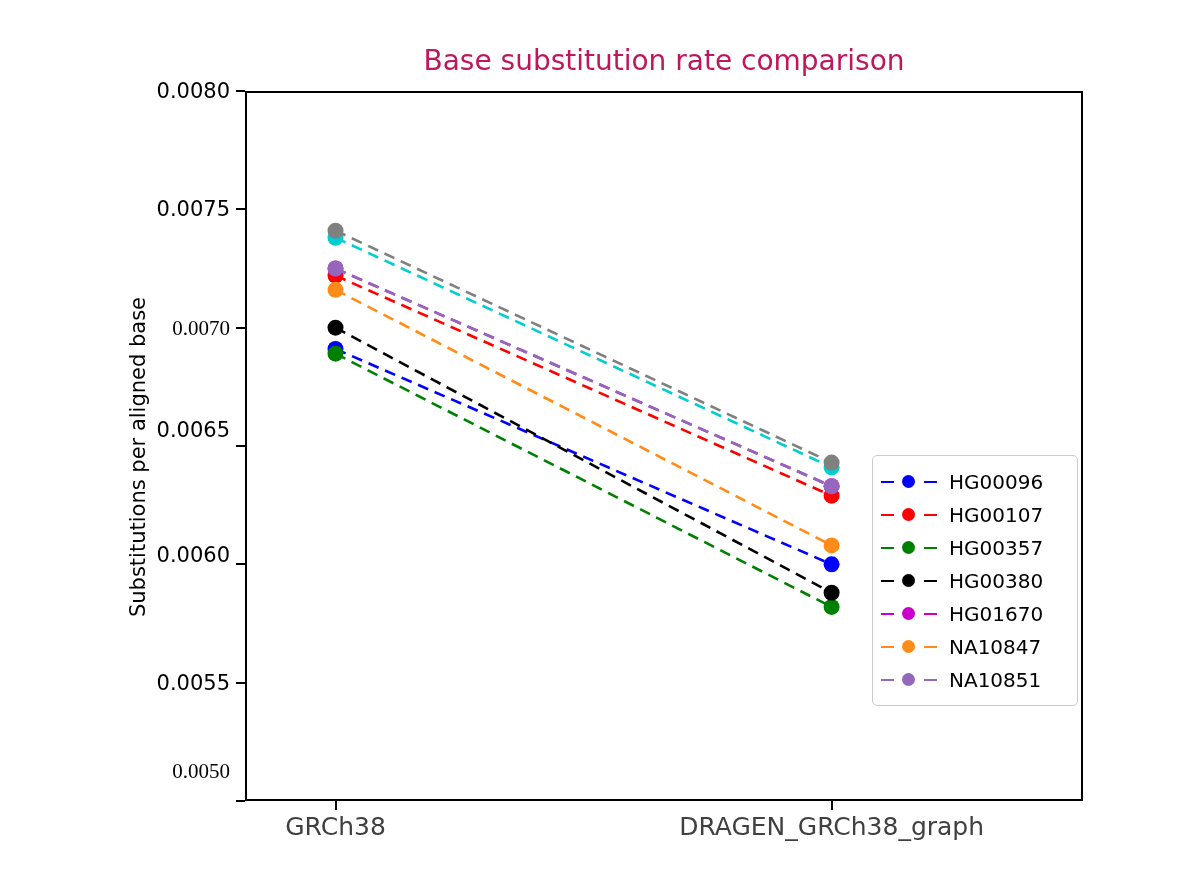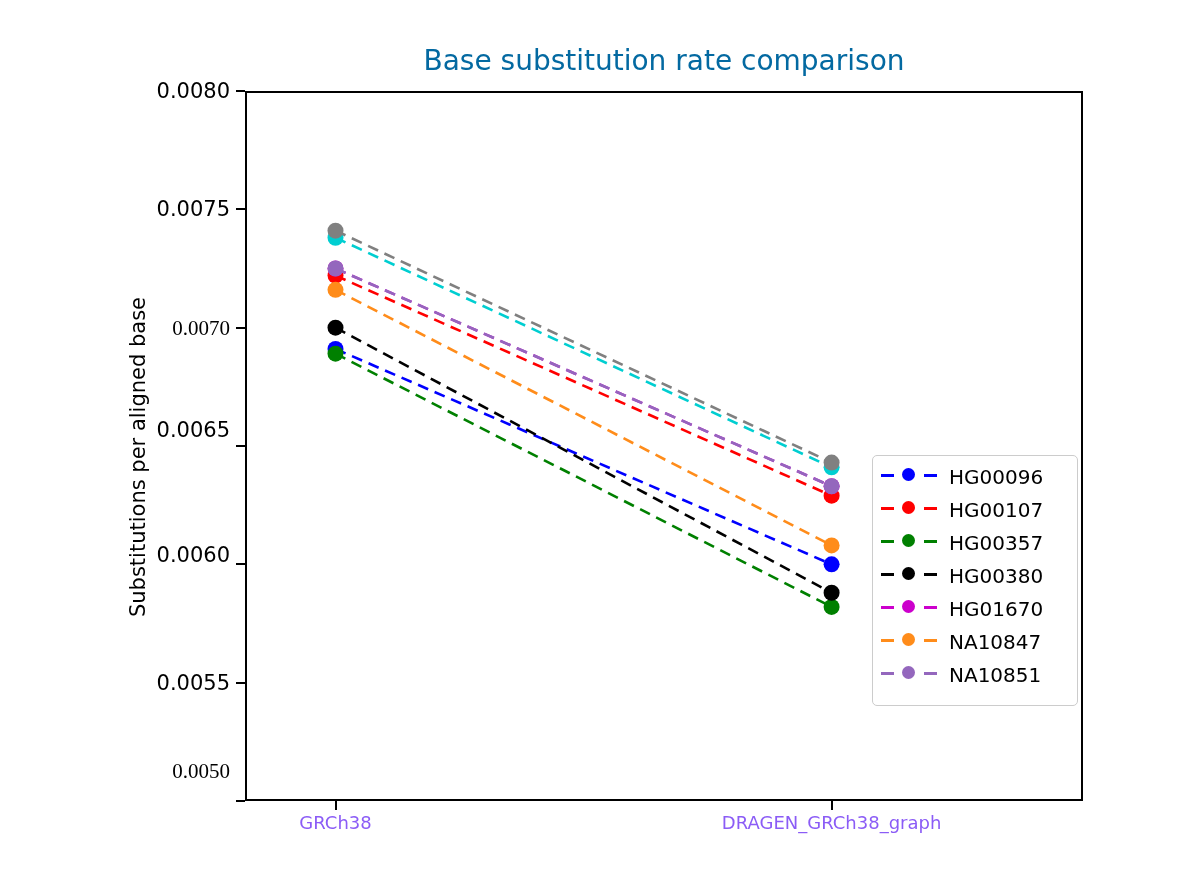--- a/index.html
+++ b/index.html
@@ -25,21 +25,21 @@
   }
 
   
   #chart-title {
     position: absolute;
     left: 245px;
     top: 44px;
     width: 838px;
     text-align: center;
     font-size: 28px;
-    color: #0369a1;
+    color: #be185d;
     line-height: 34px;
     white-space: nowrap;
   }
 
   
   #y-axis-label {
     position: absolute;
     left: -72px;
     top: 445px;
     width: 420px;
@@ -95,22 +95,22 @@
     left: 236px;
     width: 9px;
     height: 2px;
     background: #000000;
     transform: translateY(-50%);
   }
 
   .xtick-label {
     position: absolute;
     transform: translateX(-50%);
-    font-size: 18px;
-    color: #8b5cf6;
+    font-size: 25px;
+    color: #404040;
     top: 812px;
     white-space: nowrap;
   }
   .xtick-mark {
     position: absolute;
     top: 801px;
     width: 2px;
     height: 9px;
     background: #000000;
     transform: translateX(-50%);
@@ -123,21 +123,21 @@
     top: 455px;
     width: 206px;
     background: #ffffff;
     border: 1px solid #cccccc;
     border-radius: 5px;
     box-sizing: border-box;
     padding: 9px 10px 9px 8px;
   }
   .legend-row {
     display: flex;
-    align-items: flex-start;
+    align-items: center;
     height: 33px;
   }
   .legend-key {
     width: 56px;
     height: 20px;
     position: relative;
     flex: 0 0 auto;
   }
   .legend-dash {
     position: absolute;

